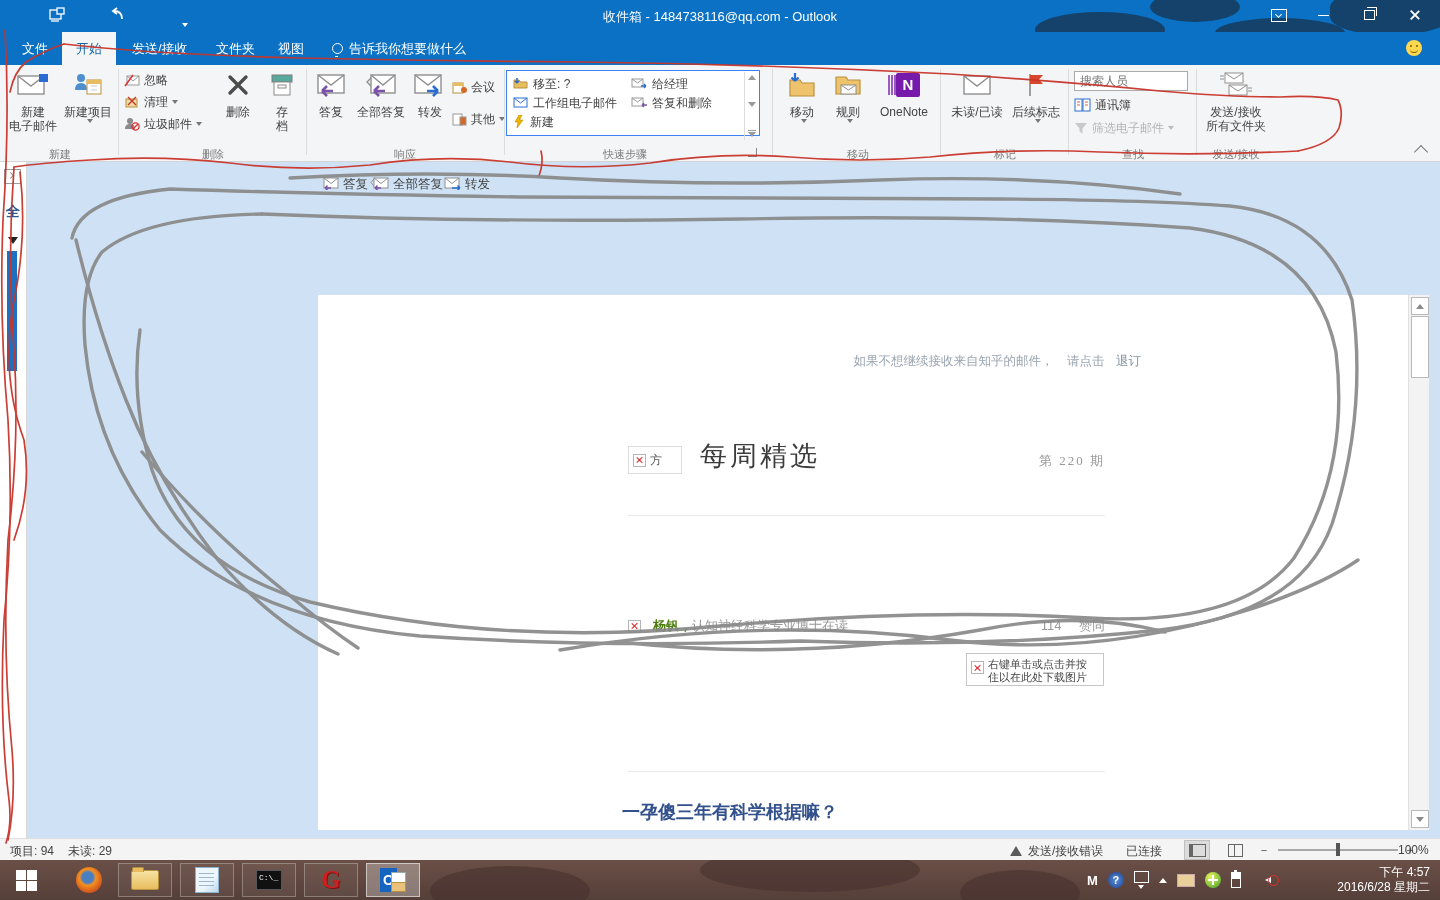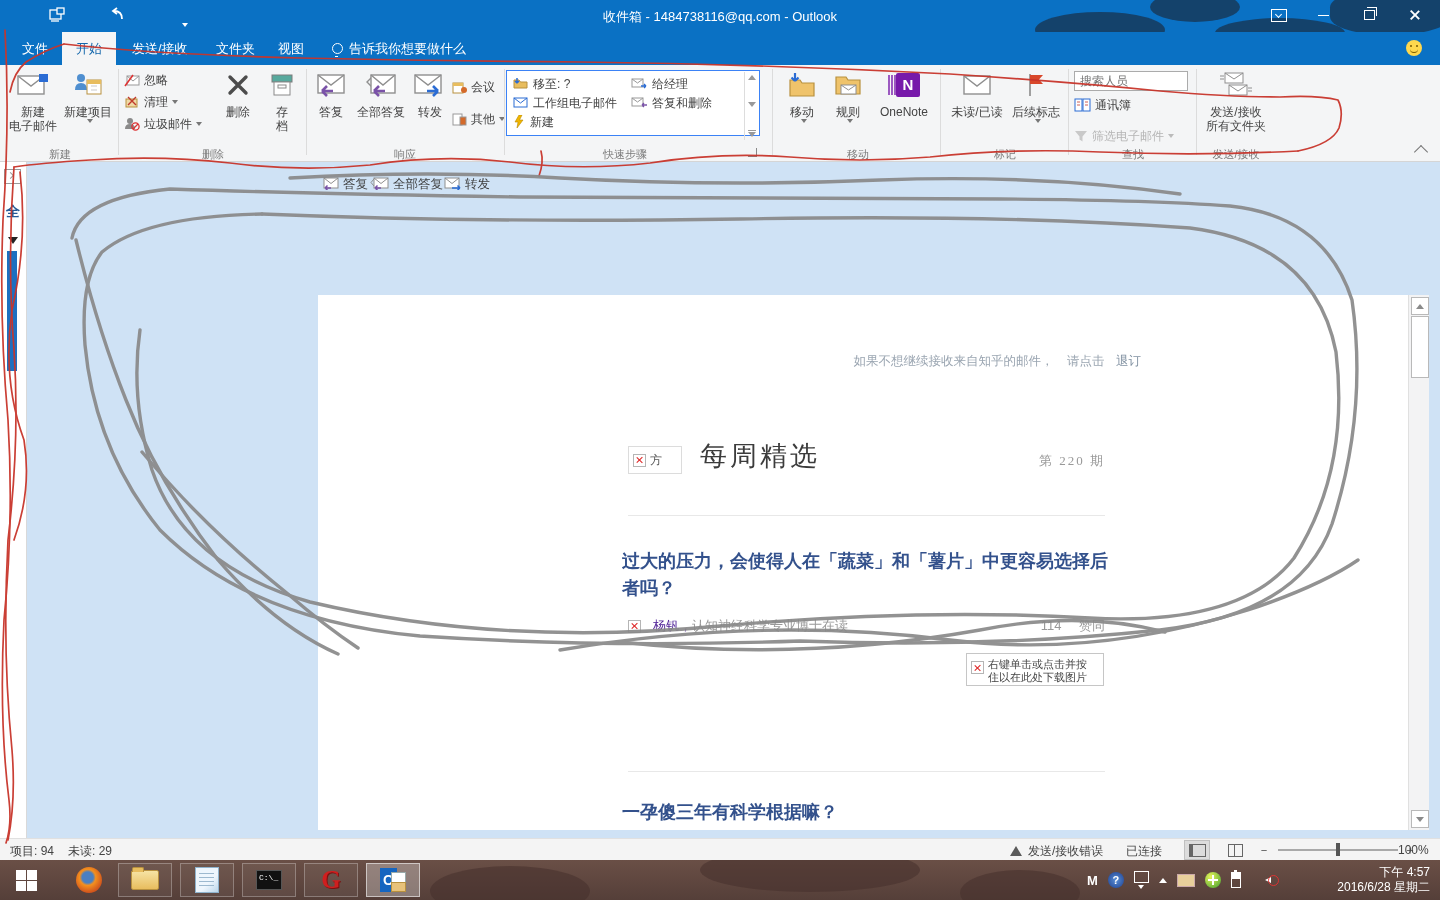--- a/index.html
+++ b/index.html
@@ -76,21 +76,21 @@
   .card{position:absolute;left:274px;top:101px;width:549px;height:434px;background:#fff;}
   .logobox{position:absolute;left:36px;top:50px;width:48px;height:26px;border:1px solid #dcdcdc;display:flex;align-items:center;padding-left:4px;font-size:12px;color:#555;}
   .brokenx{display:inline-block;width:11px;height:11px;border:1px solid #b5b5b5;position:relative;margin-right:4px;flex:none;}
   .brokenx::before,.brokenx::after{content:"";position:absolute;left:4.5px;top:1.5px;width:1.4px;height:8px;background:#d22;}
   .brokenx::before{transform:rotate(45deg);} .brokenx::after{transform:rotate(-45deg);}
   .masthead{position:absolute;left:108px;top:42px;font-size:27px;color:#3c3c3c;letter-spacing:3px;}
   .issue{position:absolute;right:36px;top:56px;font-size:13px;color:#999;letter-spacing:2px;}
   .hr{position:absolute;left:36px;right:36px;height:0;border-top:1px solid #e8e8e8;}
   .a-title{position:absolute;left:30px;width:486px;font-size:18px;font-weight:bold;color:#33518c;line-height:27px;font-family:"Liberation Serif","DejaVu Serif",serif;}
   .authrow{position:absolute;left:36px;top:221px;width:477px;display:flex;align-items:center;font-size:13px;}
-  .aname{font-weight:normal;color:#4c1d95;margin-left:8px;}
+  .aname{font-weight:bold;color:#4d7c0f;margin-left:8px;}
   .abio{color:#999;}
   .votes{margin-left:auto;color:#999;}
   .bodytxt{position:absolute;left:30px;top:254px;width:314px;font-size:14px;line-height:20.5px;color:#4d4d4d;text-align:justify;}
   .readmore{color:#2a72c5;}
   .imgbox{position:absolute;left:374px;top:257px;width:138px;height:33px;border:1px solid #c6c6c6;overflow:hidden;display:flex;align-items:flex-start;padding:4px 4px;box-sizing:border-box;font-size:11px;line-height:13px;color:#444;}
 
   
   .statusbar{left:0;top:838px;width:1440px;height:22px;background:#f4f4f4;border-top:1px solid #e0e0e0;z-index:5;font-size:12px;color:#444;}
   .st{position:absolute;top:4px;}
   .warn-tri{width:0;height:0;border-left:6px solid transparent;border-right:6px solid transparent;border-bottom:10px solid #5a5a5a;}
@@ -461,21 +461,21 @@
     <div class="rsm" style="left:1074px;top:30px;">
       <span class="ric">
         <svg width="17" height="14" viewBox="0 0 17 14">
             <rect x="1" y="1" width="7" height="12" fill="#fff" stroke="#2b6cd4"></rect>
             <rect x="9" y="1" width="7" height="12" fill="#fff" stroke="#2b6cd4"></rect>
             <path d="M3,4 h3 M3,7 h3 M11,4 h3 M11,7 h3" stroke="#c0392b" stroke-width=".8"></path>
           </svg>
       </span>
         <span>通讯簿</span>
     </div>
-    <div class="rsm disabled" style="left:1074px;top:53px;margin-top:8px;">
+    <div class="rsm disabled" style="left:1074px;top:53px;">
       <span class="ric">
         <svg width="14" height="13" viewBox="0 0 14 13">
             <path d="M1,1 h12 l-4.5,5.5 v5 l-3,-2 v-3 z" fill="#c9c9c9"></path>
           </svg>
       </span>
         <span>筛选电子邮件</span>
         <span class="caret" style="border-top-color:#bbb;"></span>
     </div>
     <div class="glabel" style="left:1074px;width:118px;">查找</div>
     <div class="gsep" style="left:1196px;"></div>
@@ -549,21 +549,20 @@
 
     <div class="card">
       <div class="logobox">
         <span class="brokenx"></span>
         <span>方</span>
       </div>
       <div class="masthead serif">每周精选</div>
       <div class="issue serif">第 220 期</div>
       <div class="hr" style="top:119px;"></div>
 
-      <div class="a-title" style="top:152px;">过大的压力，会使得人在「蔬菜」和「薯片」中更容易选择后者吗？</div>
 
       <div class="authrow">
         <span class="brokenx"></span>
         <span class="aname">杨钒，</span>
         <span class="abio">认知神经科学专业博士在读</span>
         <span class="votes">
           <span>114</span>
           <span style="margin-left:14px;">赞同</span>
         </span>
       </div>

